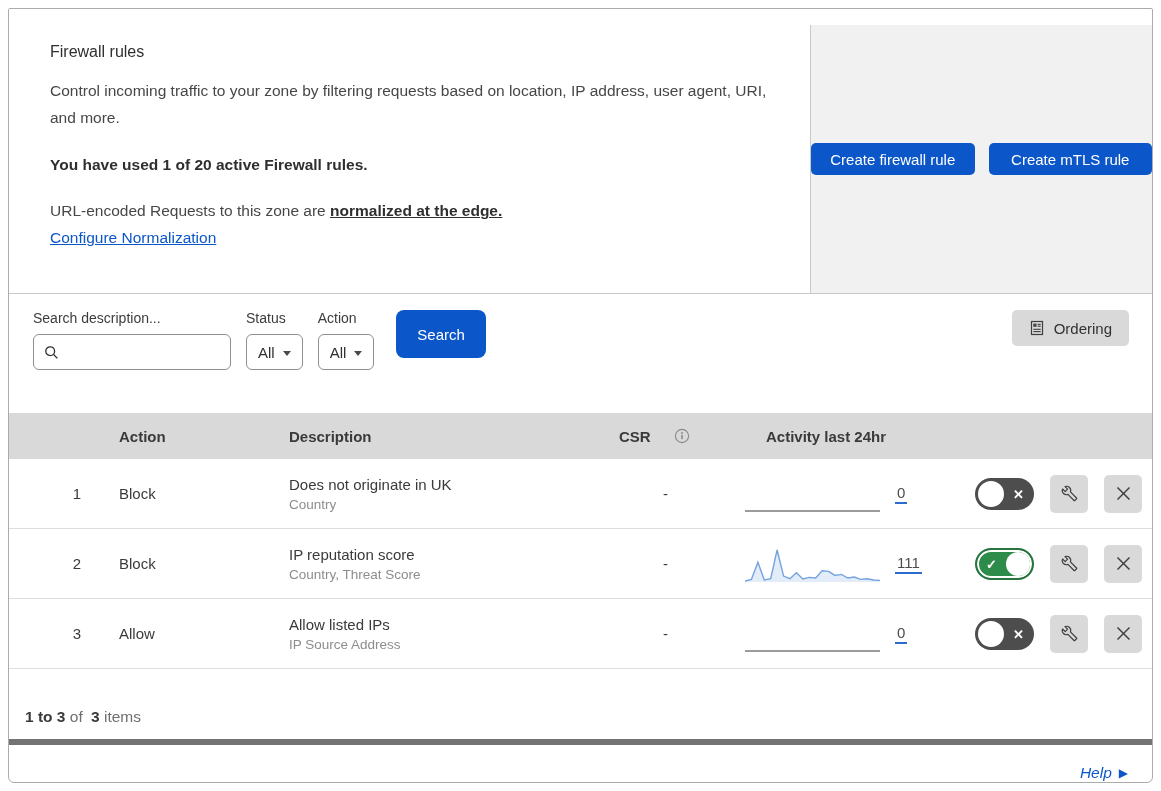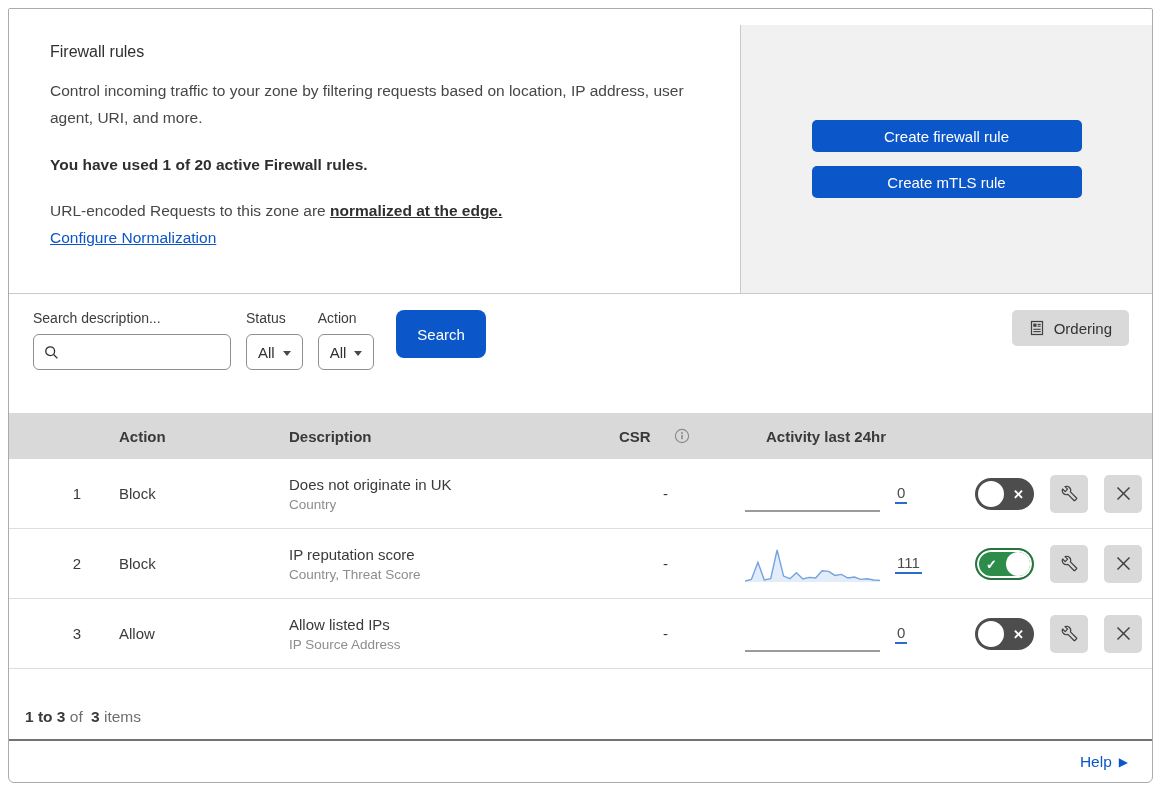--- a/index.html
+++ b/index.html
@@ -23,23 +23,23 @@
   
   .top { display: flex; height: 285px; border-bottom: 1px solid #c9c9c9; flex: none; }
   .top-left { flex: 1; padding: 34px 40px 0 41px; background: #fff; }
   .page-title { font-size: 16px; font-weight: 500; color: #2f2f2f; margin: 0 0 17px; }
   .desc { font-size: 15.5px; line-height: 1.72; color: #474747; max-width: 735px; margin: 0 0 25px; }
   .usage { font-size: 15.5px; font-weight: 700; color: #2f2f2f; margin: 0 0 28px; }
   .norm { font-size: 15.5px; color: #474747; margin: 0 0 9px; }
   .norm b { color: #2f2f2f; text-decoration: underline; }
   .cfg-link { color: #0b56c8; font-size: 15.5px; text-decoration: underline; cursor: pointer; }
   .top-right {
-    width: 412px; flex: none;
+    width: 342px; flex: none;
     background: #f1f1f1; border-left: 1px solid #c9c9c9;
-    display: flex; flex-direction: column; align-items: center; justify-content: center; gap: 14px; margin-top: 16px;
+    display: flex; flex-direction: row; align-items: center; justify-content: center; gap: 14px; margin-top: 16px;
   }
   .btn-primary {
     width: 270px; height: 32px;
     background: #0b56c8; color: #fff;
     border: none; border-radius: 5px;
     font-size: 15px; font-family: inherit; cursor: pointer;
   }
 
   
   .filters {
@@ -103,21 +103,21 @@
   .toggle.off .glyph-x { display: block; right: 10px; }
   .toggle.on { background: #2e8c4a; border: 2px solid #26753f; box-shadow: inset 0 0 0 2px #fff; }
   .toggle.on .knob { right: 2px; width: 24px; height: 24px; }
   .toggle.on .glyph-check { display: block; left: 9px; }
   .icon-btn { width: 38px; height: 38px; border-radius: 5px; background: #d9d9d9; border: none; display: flex; align-items: center; justify-content: center; cursor: pointer; flex: none; }
 
   
   .table-footer { flex: 1; display: flex; align-items: flex-end; padding: 0 16px 13px; font-size: 15.5px; color: #6e6e6e; }
   .table-footer b { color: #3a3a3a; }
   .table-footer span { margin-right: 4px; }
-  .help-row { border-top: 2px solid #737373; height: 43px; flex: none; display: flex; align-items: center; justify-content: flex-end; padding-right: 24px; }
+  .help-row { border-top: 6px solid #737373; height: 43px; flex: none; display: flex; align-items: flex-end; justify-content: flex-end; padding-right: 24px; font-style: italic; }
   .help-link { color: #0b56c8; font-size: 15.5px; text-decoration: none; display: flex; align-items: center; gap: 7px; cursor: pointer; }
   .help-arrow { font-size: 12px; line-height: 1; }
 </style>
 </head>
 <body>
 
 <div class="page">
 
   <div class="top">
     <div class="top-left">

